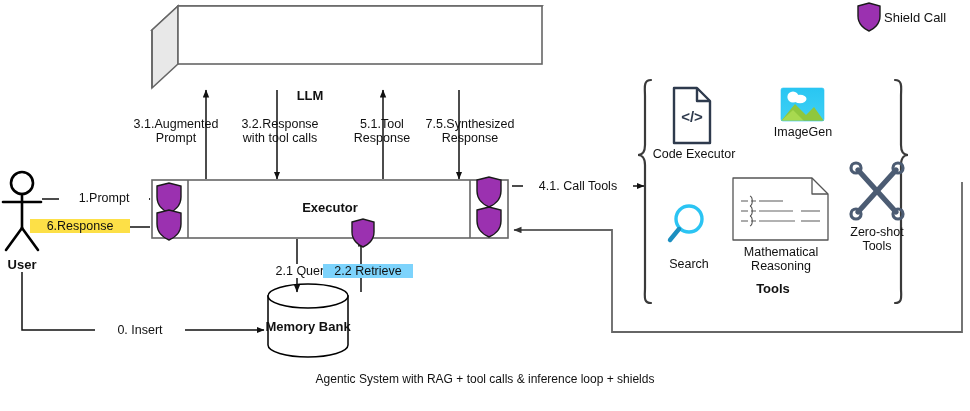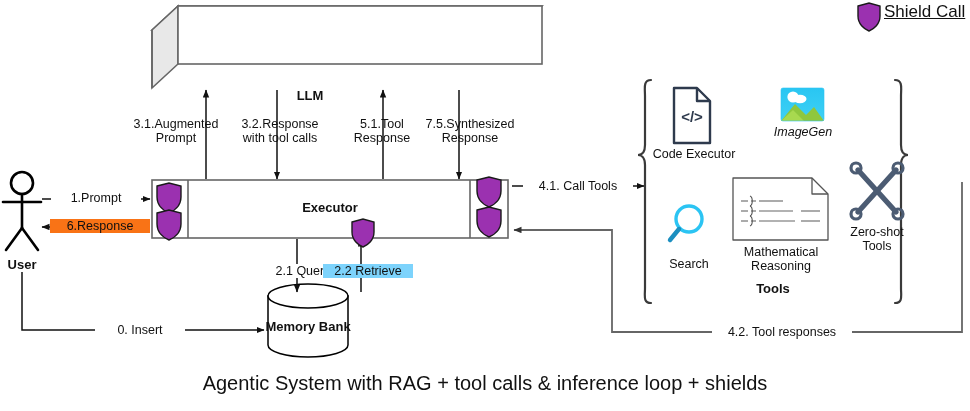--- a/index.html
+++ b/index.html
@@ -5,22 +5,22 @@
   html,body{margin:0;padding:0;background:#ffffff;}
   body{width:970px;height:411px;position:relative;overflow:hidden;
        font-family:"Liberation Sans","DejaVu Sans",sans-serif;color:#000;}
   #stage{position:absolute;left:0;top:0;width:970px;height:411px;}
   .lbl{position:absolute;font-size:12.5px;line-height:14px;color:#111;
        text-align:center;white-space:pre-line;}
   .lbl.bold{font-weight:bold;}
   .lbl.b13{font-size:13px;}
   svg{position:absolute;left:0;top:0;overflow:visible;}
   .cap{position:absolute;left:0;top:372px;width:970px;text-align:center;
-       font-size:20px;color:#111;}
-  .legend-lbl{position:absolute;left:884px;top:2px;font-size:17px;color:#111;text-decoration:underline;}
+       font-size:12px;color:#111;}
+  .legend-lbl{position:absolute;left:884px;top:10px;font-size:13px;color:#111;}
 </style>
 </head>
 <body>
 
 <div id="stage">
 
   <svg width="970" height="411">
     <defs>
       <marker id="ah" markerWidth="9" markerHeight="9" refX="7.5" refY="3.2" orient="auto" markerUnits="userSpaceOnUse">
         <path d="M0,0 L8,3.2 L0,6.4 z" fill="#111"></path>
@@ -163,43 +163,42 @@
   <div class="lbl bold b13" style="left:310px;top:47px;width:100px;margin-left:-50px;margin-top:42px;">LLM</div>
 
   <div class="lbl bold b13" style="left:308px;top:320px;width:140px;margin-left:-70px;">Memory Bank</div>
 
   <div class="lbl bold b13" style="left:330px;top:201px;width:120px;margin-left:-60px;">Executor</div>
 
   <div class="lbl bold b13" style="left:22px;top:258px;width:80px;margin-left:-40px;">User</div>
 
   <div class="lbl bold b13" style="left:773px;top:282px;width:90px;margin-left:-45px;">Tools</div>
 
-  <div class="lbl" style="left:96px;top:191px;width:90px;margin-left:-45px;background:#fff;">1.Prompt</div>
-  <div class="lbl" style="left:100px;top:219px;width:100px;margin-left:-50px;background:#f97316;">6.Response</div>
+  <div class="lbl" style="left:104px;top:191px;width:90px;margin-left:-45px;background:#fff;">1.Prompt</div>
+  <div class="lbl" style="left:80px;top:219px;width:100px;margin-left:-50px;background:#fde047;">6.Response</div>
 
   <div class="lbl" style="left:176px;top:117px;width:100px;margin-left:-50px;">3.1.Augmented
 Prompt</div>
   <div class="lbl" style="left:280px;top:117px;width:110px;margin-left:-55px;">3.2.Response
 with tool calls</div>
   <div class="lbl" style="left:382px;top:117px;width:80px;margin-left:-40px;">5.1.Tool
 Response</div>
   <div class="lbl" style="left:470px;top:117px;width:110px;margin-left:-55px;">7.5.Synthesized
 Response</div>
 
   <div class="lbl" style="left:303px;top:264px;width:80px;margin-left:-40px;background:#fff;">2.1 Query</div>
   <div class="lbl" style="left:368px;top:264px;width:90px;margin-left:-45px;background:#7dd3fc;">2.2 Retrieve</div>
 
   <div class="lbl" style="left:140px;top:323px;width:90px;margin-left:-45px;background:#fff;">0. Insert</div>
 
   <div class="lbl" style="left:578px;top:179px;width:110px;margin-left:-55px;background:#fff;">4.1. Call Tools</div>
 
-  <div class="lbl" style="left:782px;top:325px;width:140px;margin-left:-70px;background:#fff;">4.2. Tool responses</div>
 
   <div class="lbl" style="left:694px;top:147px;width:110px;margin-left:-55px;">Code Executor</div>
-  <div class="lbl" style="left:803px;top:125px;width:110px;margin-left:-55px;font-style:italic;">ImageGen</div>
+  <div class="lbl" style="left:803px;top:125px;width:110px;margin-left:-55px;">ImageGen</div>
   <div class="lbl" style="left:689px;top:257px;width:90px;margin-left:-45px;">Search</div>
   <div class="lbl" style="left:781px;top:245px;width:120px;margin-left:-60px;">Mathematical
 Reasoning</div>
   <div class="lbl" style="left:877px;top:225px;width:90px;margin-left:-45px;">Zero-shot
 Tools</div>
 
   <div class="legend-lbl">Shield Call</div>
   <div class="cap">Agentic System with RAG + tool calls &amp; inference loop + shields</div>
 
 </div>

